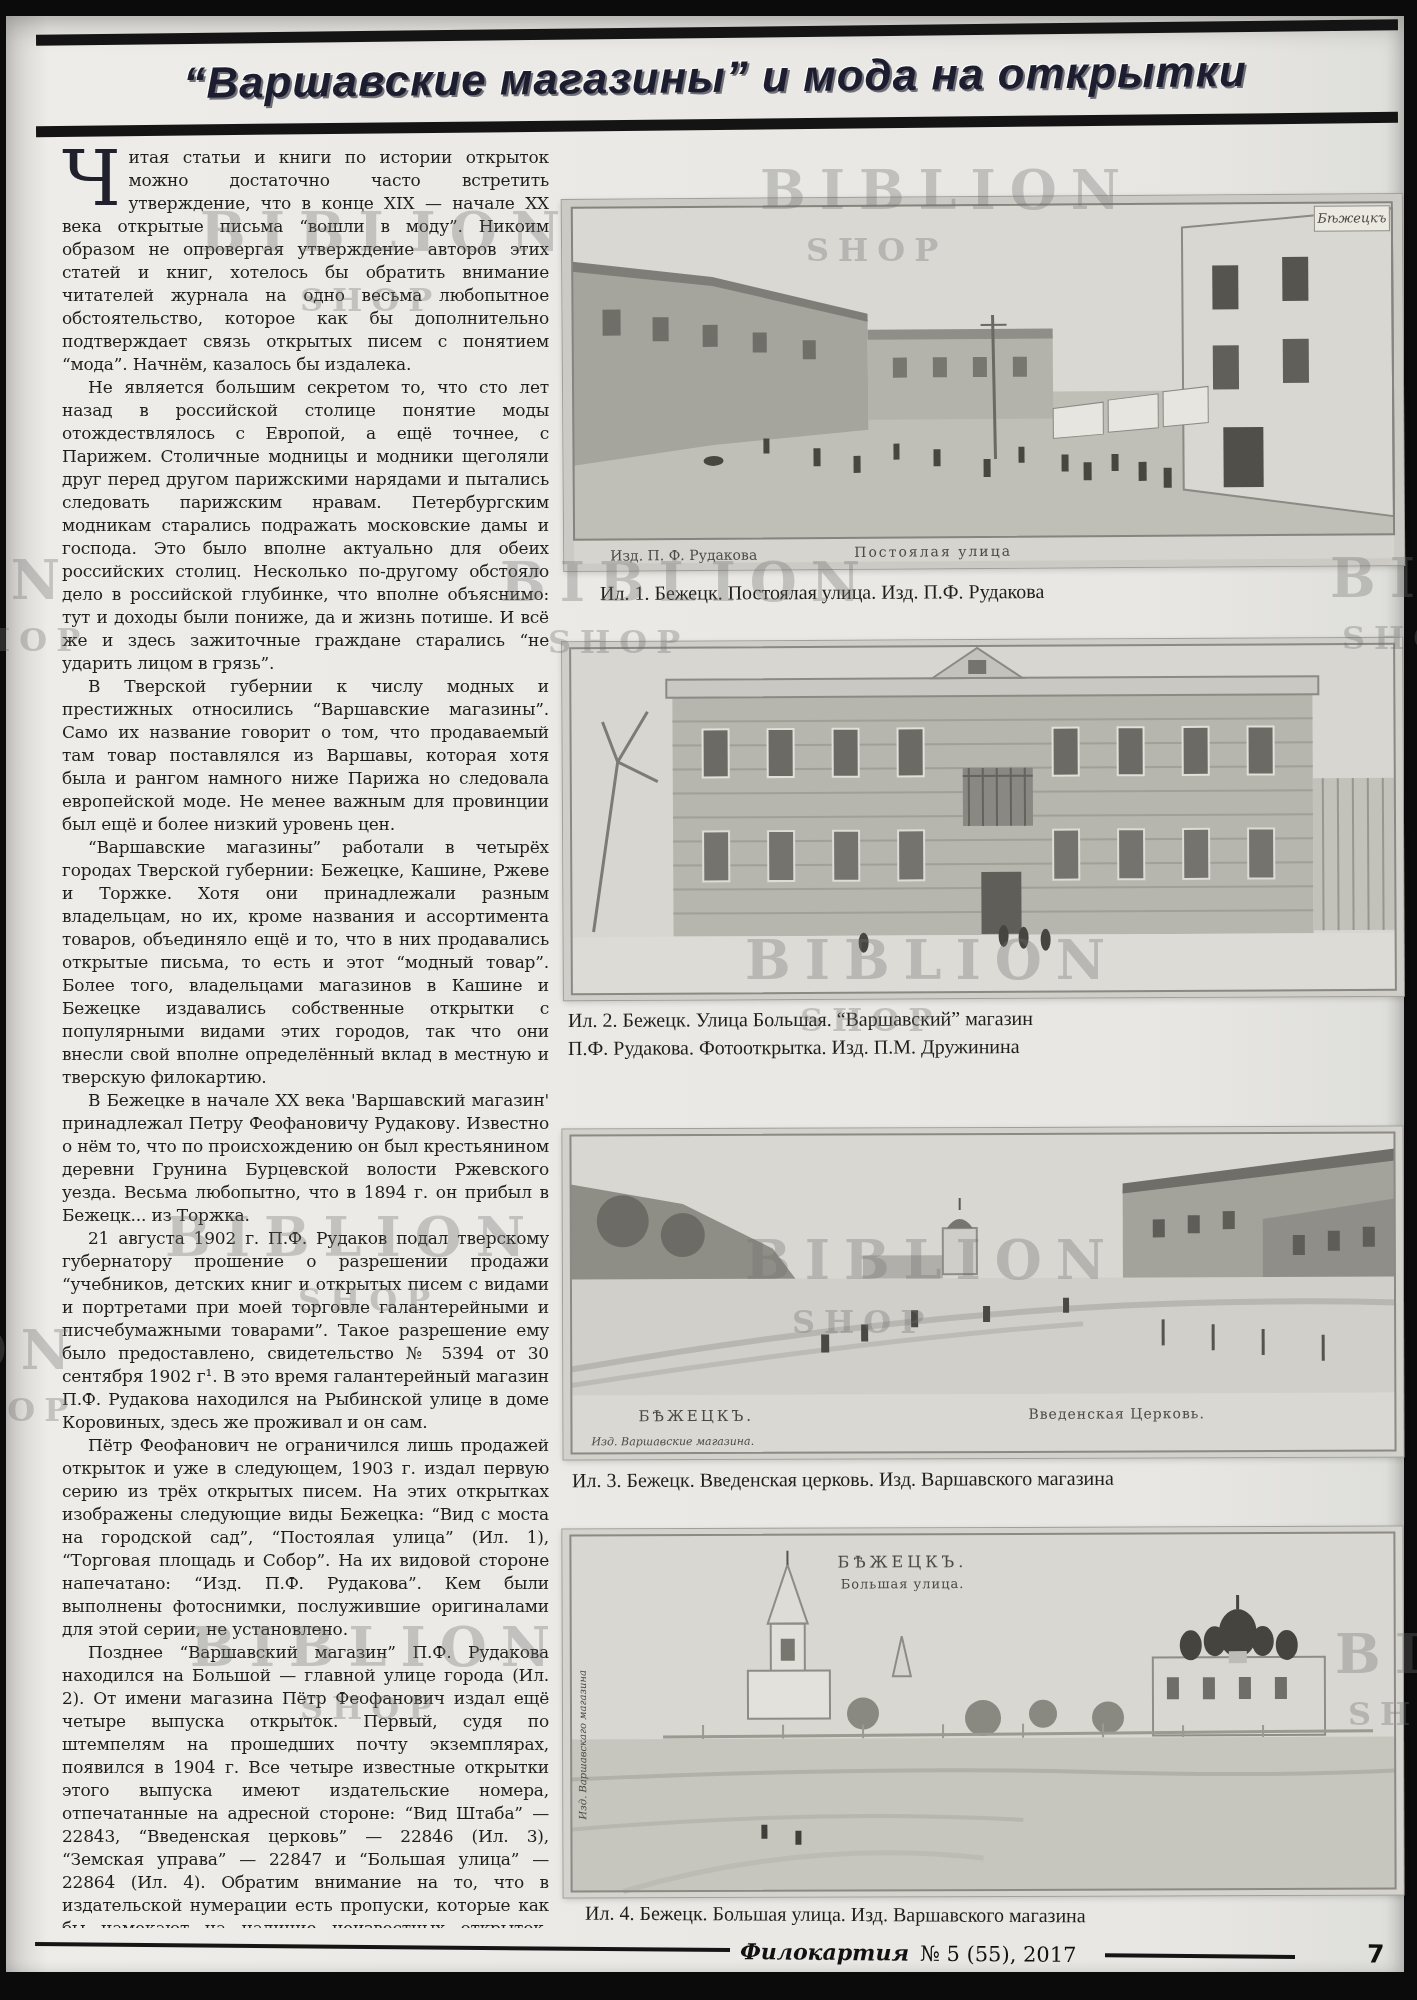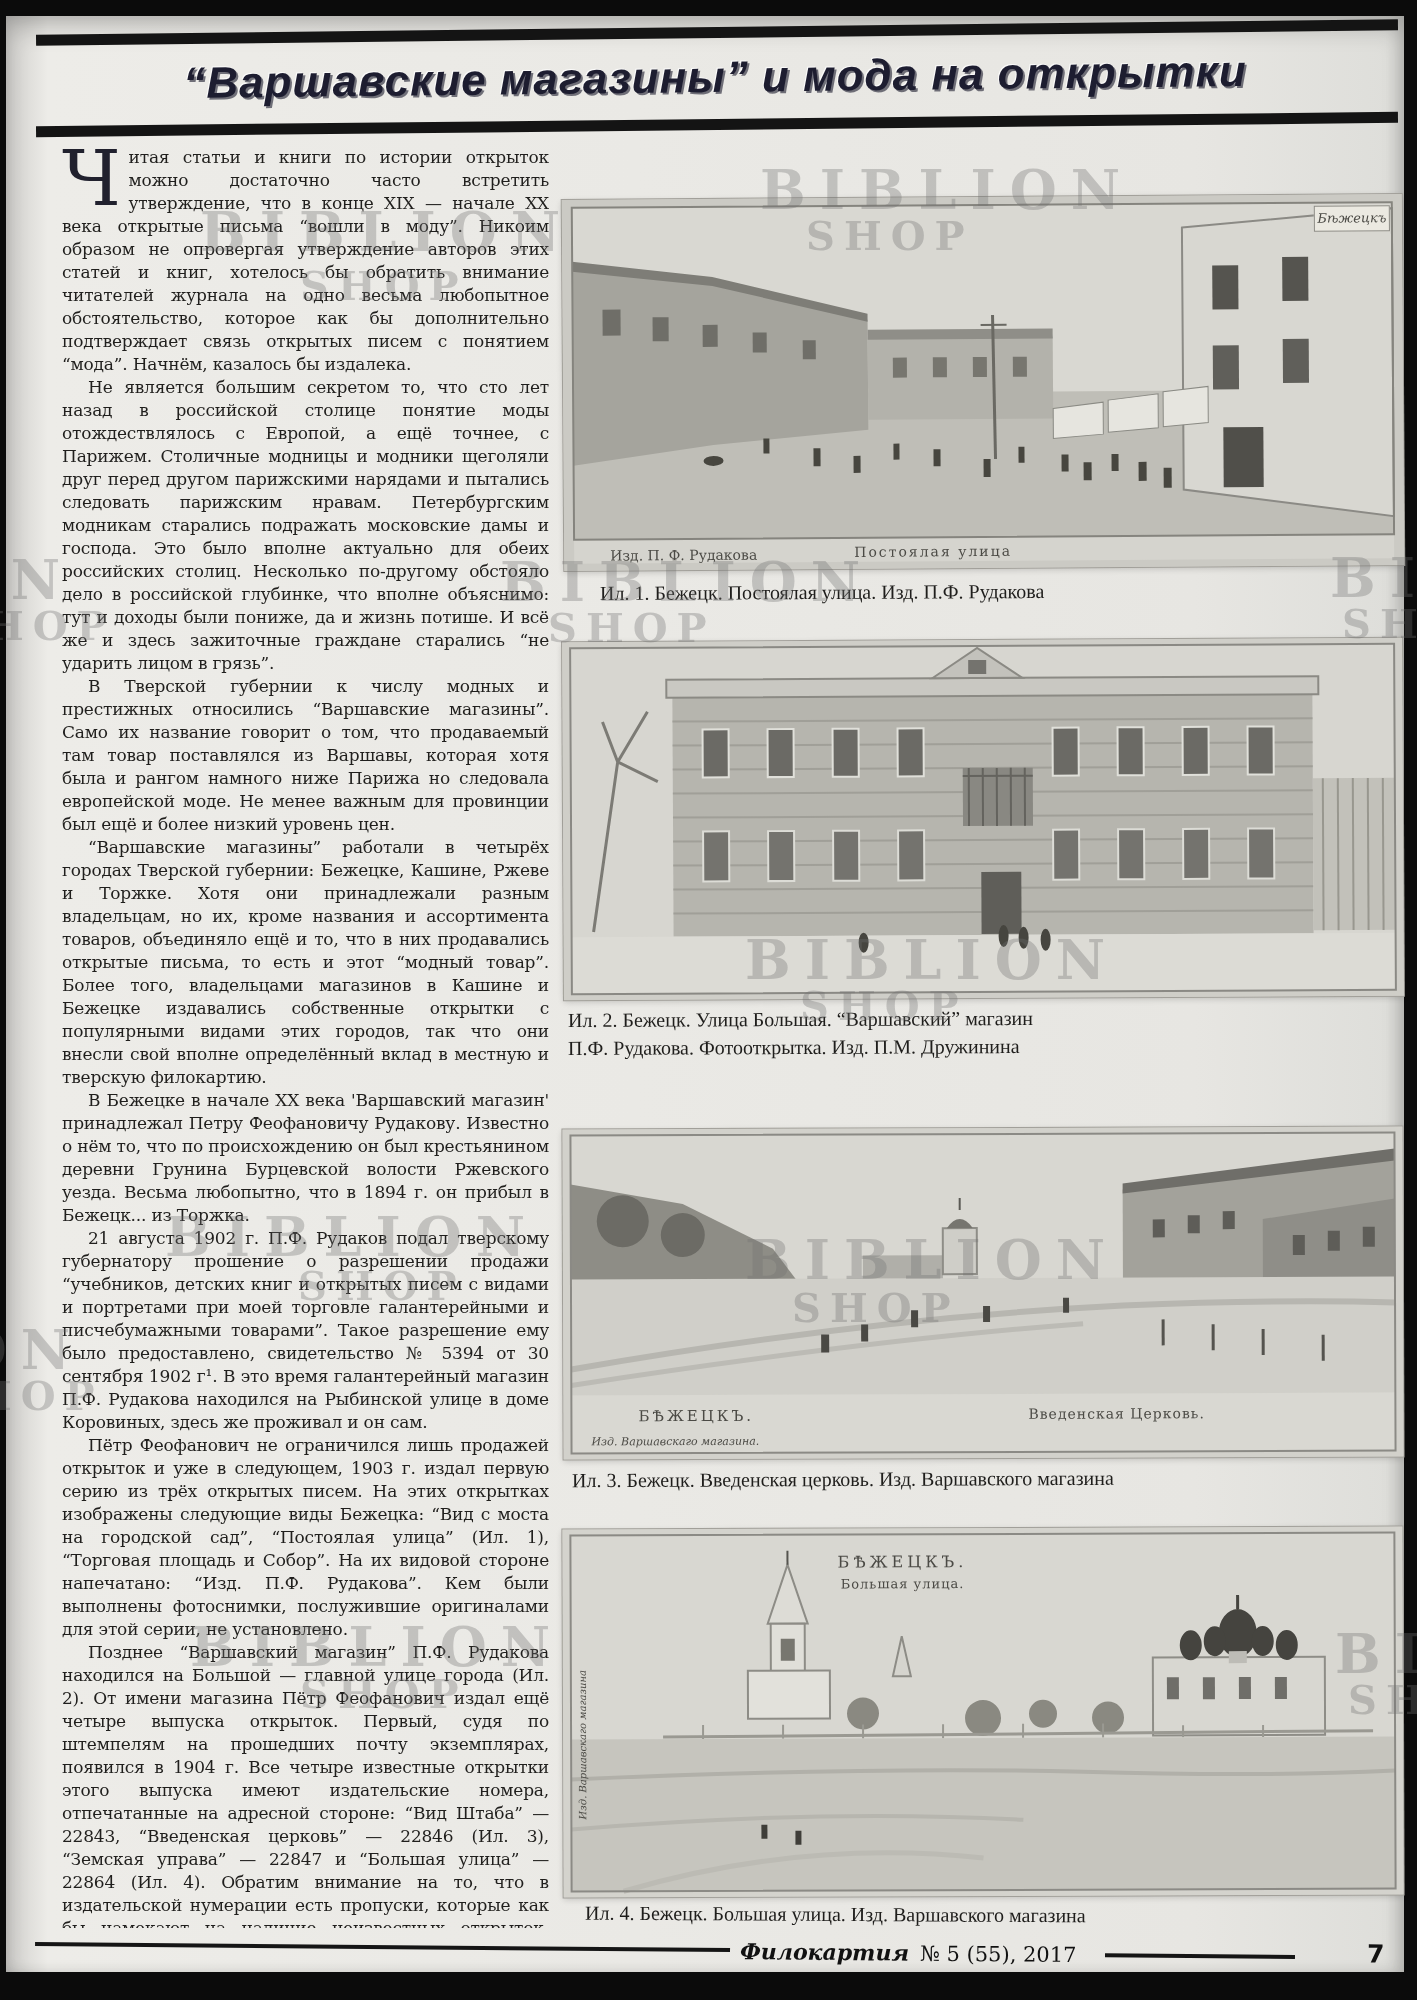--- a/index.html
+++ b/index.html
@@ -50,21 +50,21 @@
   .pc-label{position:absolute;color:#4b4a45;font-family:"DejaVu Serif",serif;white-space:nowrap;}
   
   .footer{position:absolute;left:35px;top:1928px;width:1365px;height:44px;transform:rotate(0.5deg);transform-origin:left center;}
   .frule{position:absolute;background:#151515;height:4px;}
   .journal{position:absolute;left:705px;top:4px;font-family:"DejaVu Serif",serif;font-weight:bold;font-style:italic;font-size:22px;color:#111;}
   .issue{position:absolute;left:885px;top:6px;font-family:"DejaVu Serif",serif;font-size:21px;color:#111;}
   .pageno{position:absolute;left:1332px;top:0;font-family:"DejaVu Sans",sans-serif;font-weight:bold;font-size:25px;color:#111;}
   
   .wm{position:absolute;z-index:60;pointer-events:none;color:#707070;font-family:"DejaVu Serif",serif;font-weight:bold;white-space:nowrap;}
   .wmB{font-size:54px;letter-spacing:14px;opacity:.33;}
-  .wmS{font-size:40px;letter-spacing:9px;opacity:.33;}
+  .wmS{font-size:32px;letter-spacing:9px;opacity:.33;margin-top:19px;}
 </style>
 </head>
 <body>
 
 <div class="sheet"></div>
 
 <div class="bar" style="top:27px;transform:rotate(-0.65deg);"></div>
 <div class="title">“Варшавские магазины” и мода на открытки</div>
 <div class="bar" style="top:119px;transform:rotate(-0.6deg);"></div>
 
@@ -244,21 +244,21 @@
         <line x1="600" y1="192" x2="600" y2="218"></line>
           <line x1="650" y1="197" x2="650" y2="223"></line>
         <line x1="700" y1="202" x2="700" y2="228"></line>
           <line x1="760" y1="208" x2="760" y2="234"></line>
       </g>
       <rect x="8" y="266" width="824" height="58" fill="#d9d8d2"></rect>
       <rect x="8" y="6" width="824" height="318" fill="none" stroke="#8b8a85" stroke-width="2"></rect>
     </svg>
     <div class="pc-label" style="left:75px;top:278px;font-size:15px;letter-spacing:3px;">БѢЖЕЦКЪ.</div>
     <div class="pc-label" style="left:465px;top:278px;font-size:14px;letter-spacing:1px;">Введенская Церковь.</div>
-    <div class="pc-label" style="left:28px;top:306px;font-size:11px;font-style:italic;">Изд. Варшавскаго магазина.</div>
+    <div class="pc-label" style="left:28px;top:306px;font-size:11px;font-style:italic;">Изд. Варшавские магазина.</div>
   </div>
 </div>
 <div class="caption" style="left:572px;top:1468px;">Ил. 3. Бежецк. Введенская церковь. Изд. Варшавского магазина</div>
 
 <div class="figure" style="top:1528px;height:368px;transform:rotate(-0.2deg);">
   <div class="photo">
     <svg viewBox="0 0 840 368">
       <rect x="0" y="0" width="840" height="368" fill="#d4d3cd"></rect>
       <rect x="8" y="6" width="824" height="356" fill="#d8d7d1"></rect>
       <polygon points="205,95 245,95 225,36" fill="#dddcd6" stroke="#8d8c86" stroke-width="2"></polygon>

